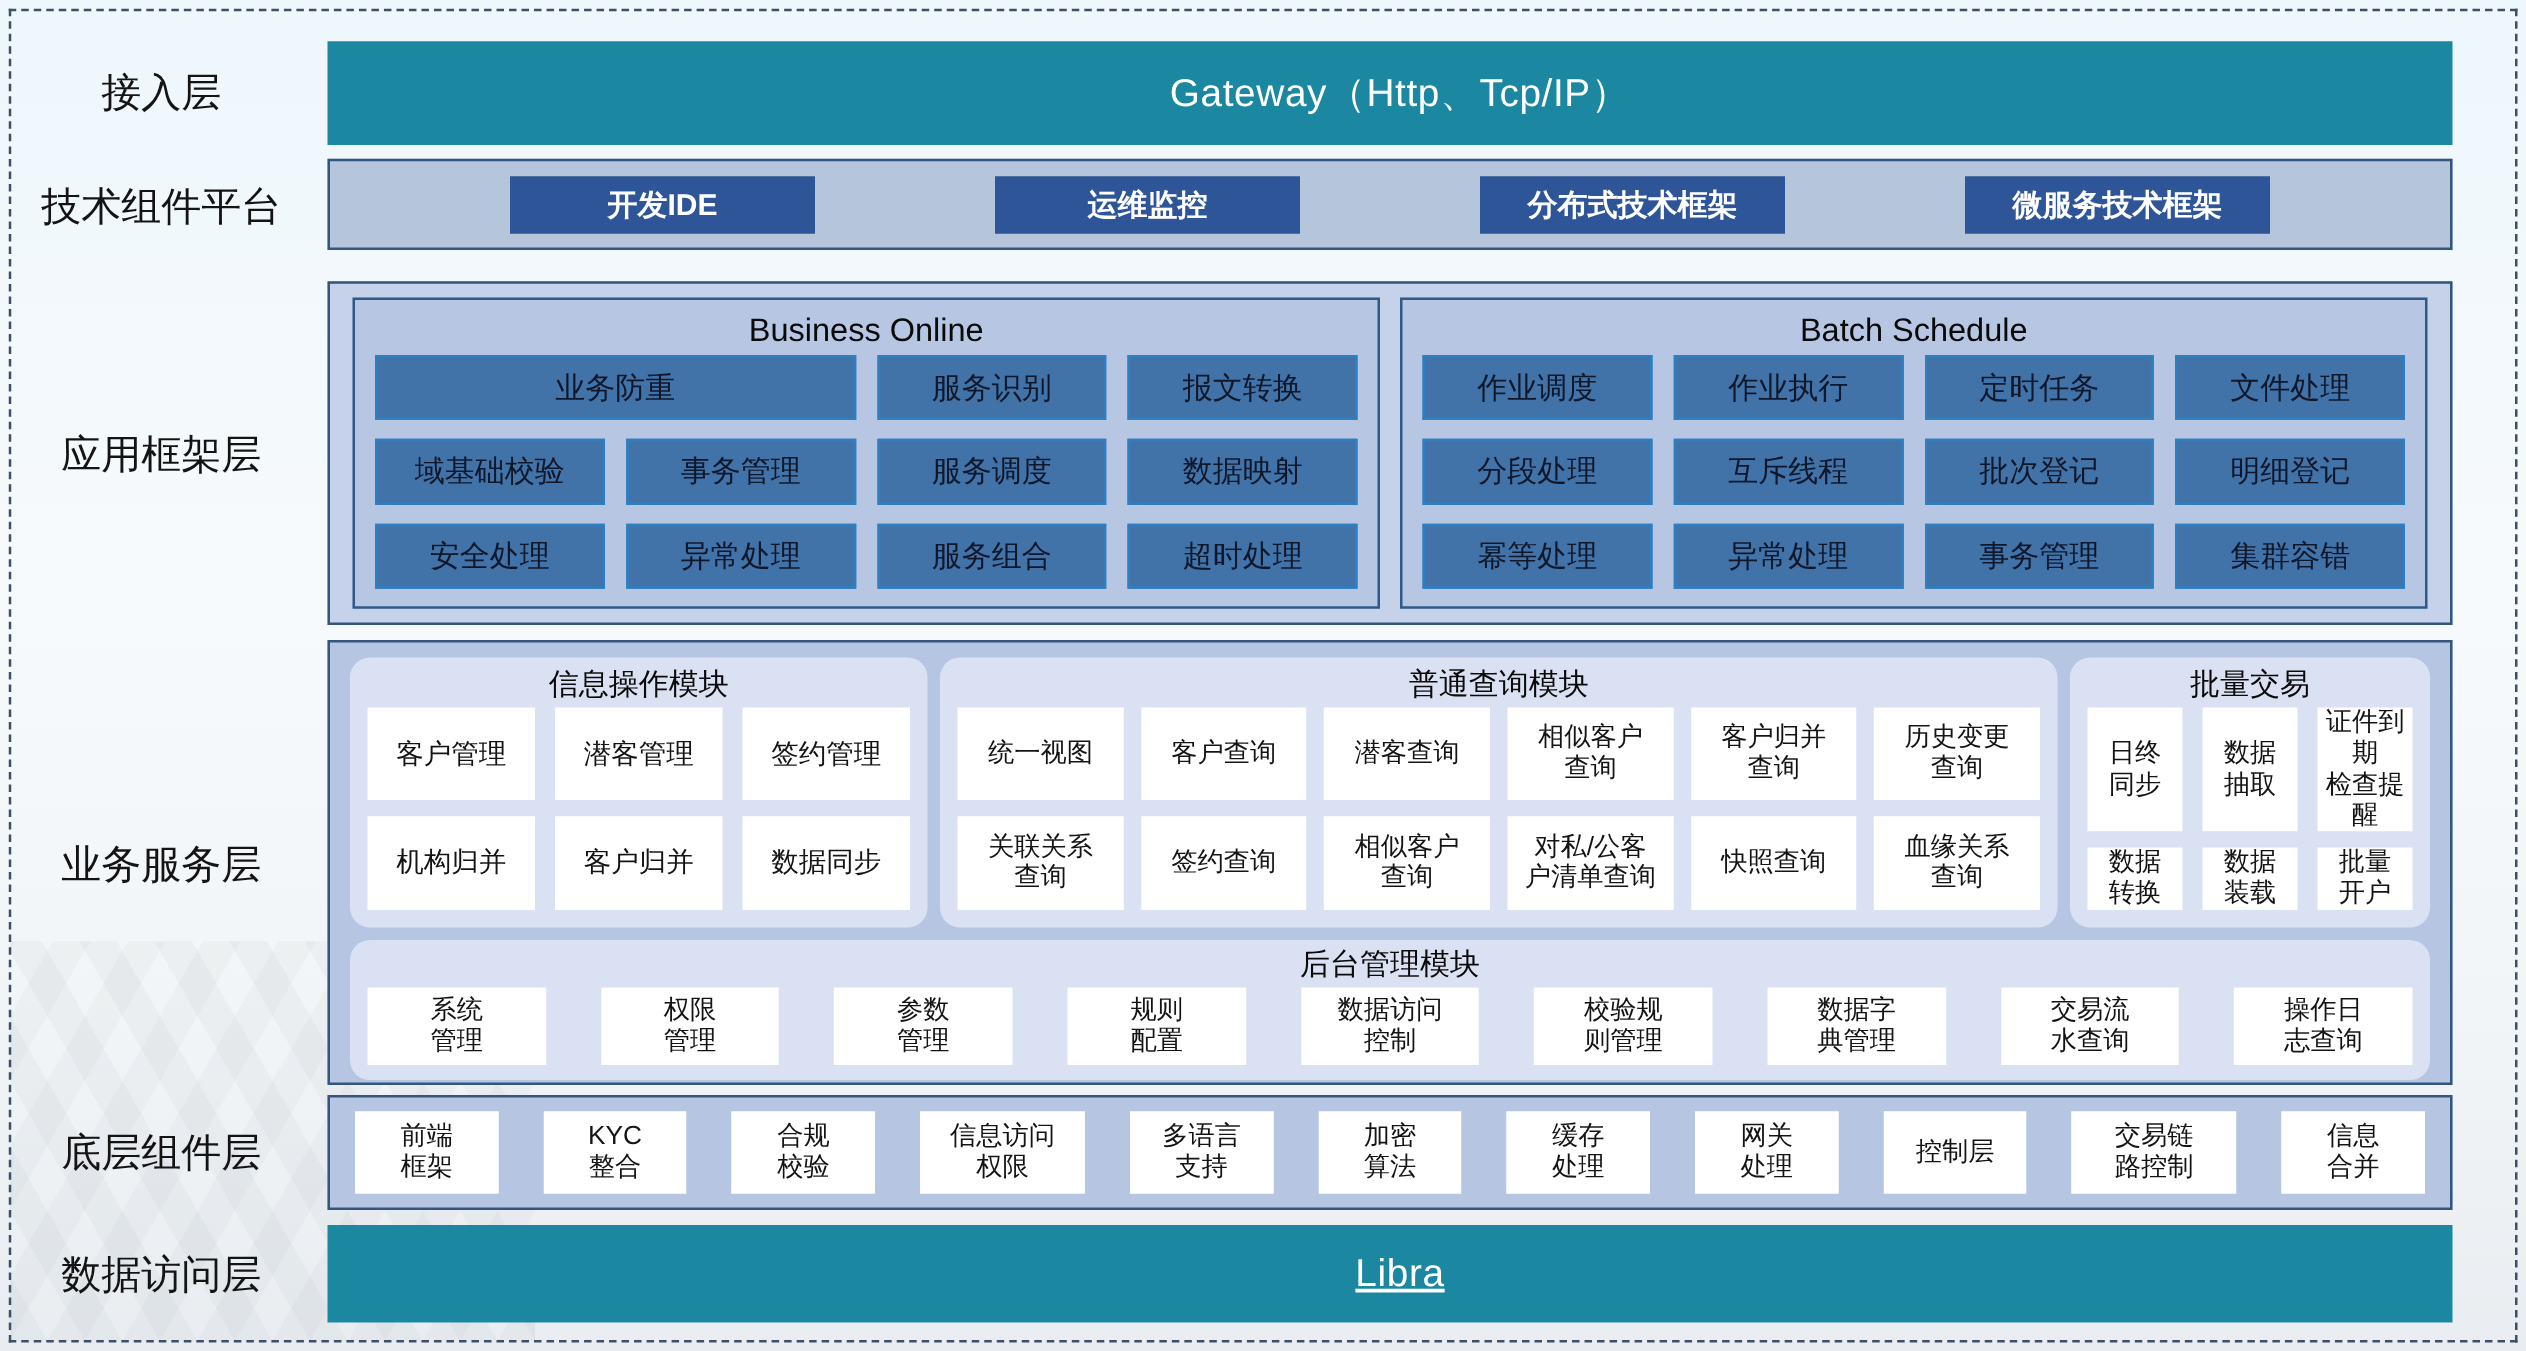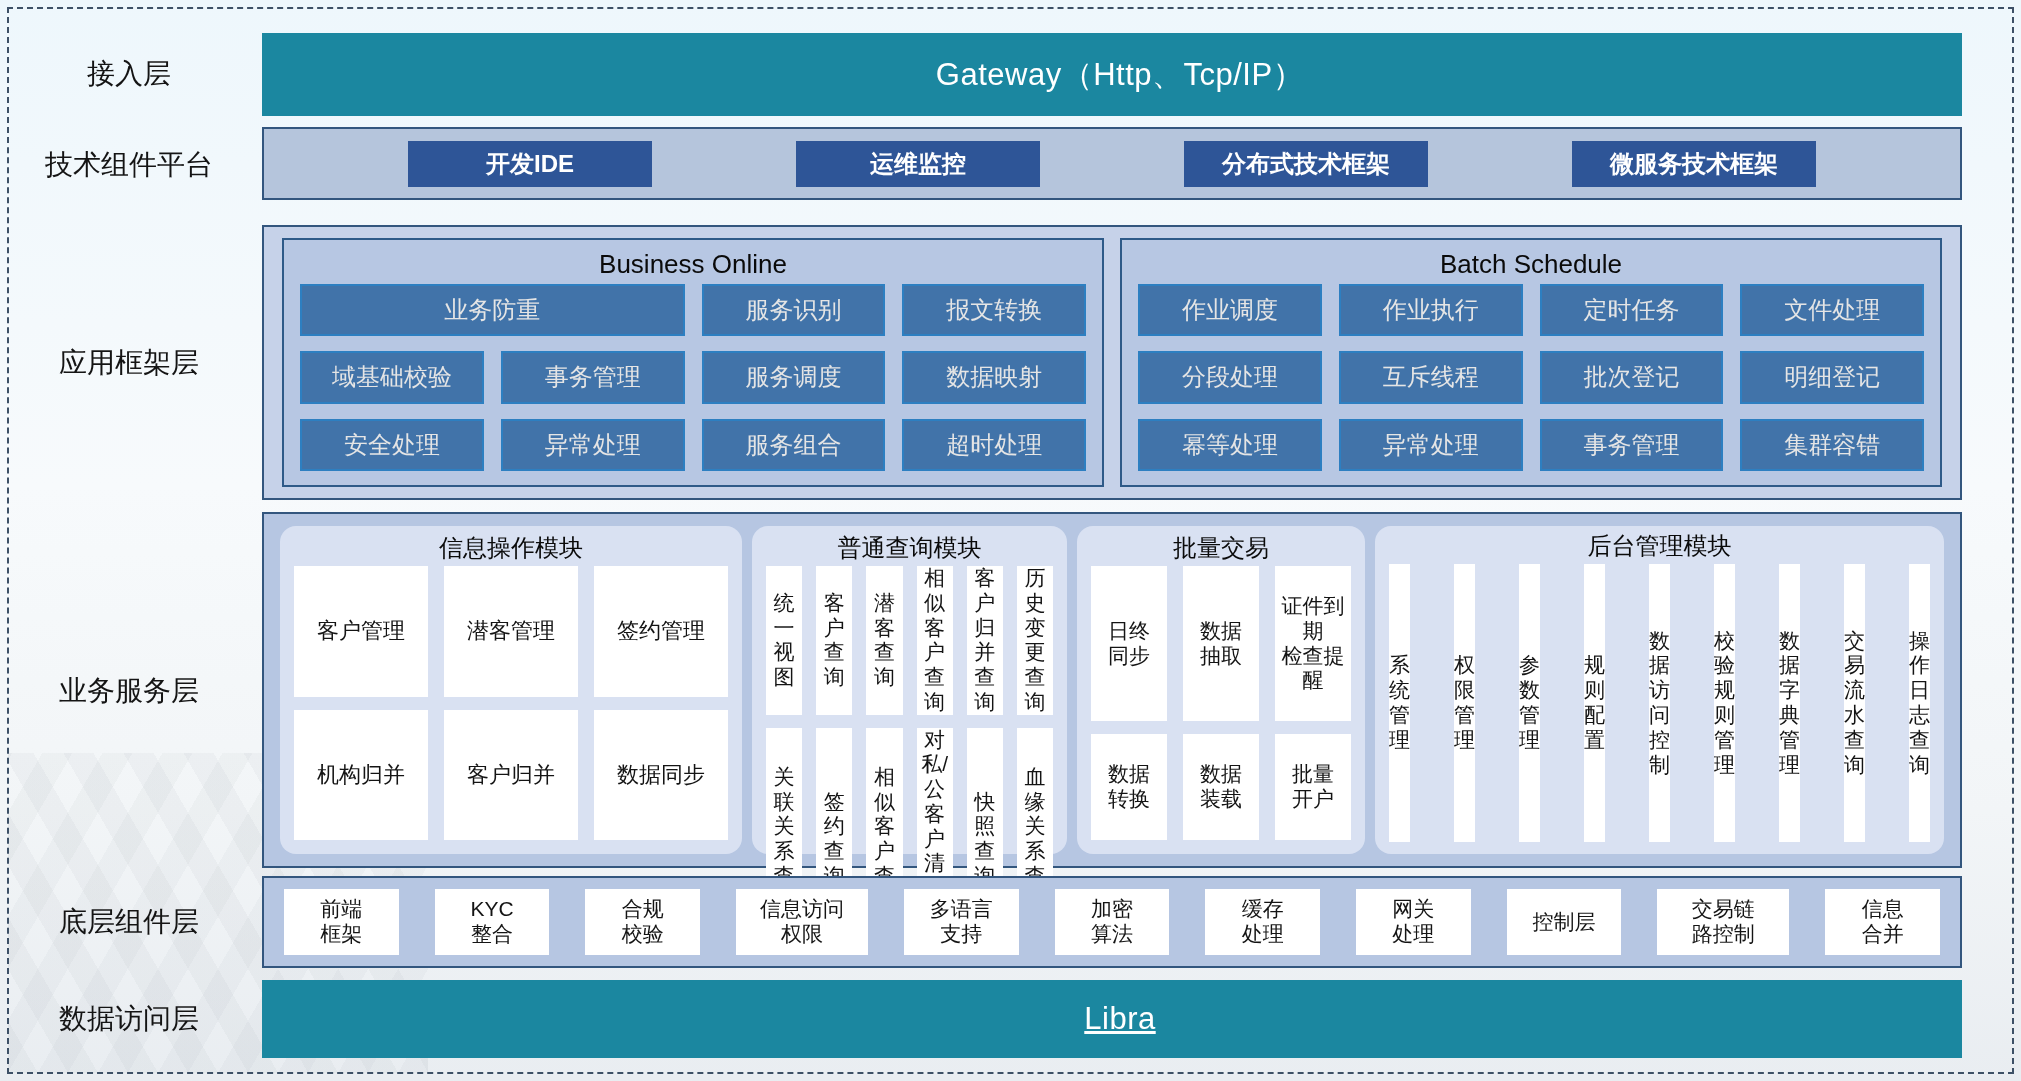--- a/index.html
+++ b/index.html
@@ -12,21 +12,21 @@
     position:absolute;left:8px;bottom:8px;width:420px;height:320px;
     background:
       repeating-linear-gradient(60deg,rgba(150,158,166,0.10) 0 26px,rgba(255,255,255,0) 26px 52px),
       repeating-linear-gradient(-60deg,rgba(150,158,166,0.08) 0 26px,rgba(255,255,255,0) 26px 52px);
     opacity:.8;
   }
   .dashed-frame{position:absolute;inset:7px;border:2px dashed #3d5066;pointer-events:none;}
 
   .layer-label{
     position:absolute;left:4px;width:250px;height:34px;line-height:34px;
-    text-align:center;font-size:28px;color:#141414;white-space:nowrap;
+    text-align:center;font-size:32px;color:#141414;white-space:nowrap;
   }
 
   .content{position:absolute;left:262px;top:0;width:1700px;height:1081px;}
   .row{position:absolute;left:0;width:1700px;box-sizing:border-box;}
 
   .teal-bar{background:#1b87a0;display:flex;align-items:center;justify-content:center;
     color:#ffffff;font-size:31px;letter-spacing:.5px;padding-left:16px;}
   .gateway-bar{top:33px;height:83px;}
   .libra-bar{top:980px;height:78px;text-decoration:underline;}
 
@@ -34,26 +34,26 @@
     display:flex;align-items:center;justify-content:space-evenly;}
   .navy-btn{width:244px;height:46px;background:#2e5597;color:#fff;font-size:24px;
     display:flex;align-items:center;justify-content:center;white-space:nowrap;font-weight:bold;}
 
   .app-panel{top:225px;height:275px;background:#c6d2e9;border:2px solid #33567e;
     display:flex;gap:16px;padding:11px 18px;}
   .sub-panel{flex:1;background:#b7c7e3;border:2px solid #2e5a88;box-sizing:border-box;
     display:flex;flex-direction:column;padding:4px 16px 14px;}
   .sub-title{text-align:center;font-size:26px;color:#0a0a0a;height:40px;line-height:40px;}
   .grid4{flex:1;display:grid;grid-template-columns:repeat(4,1fr);gap:15px 17px;}
-  .steel-btn{background:#4173a9;border:2px solid #2d7fc1;color:#e5e5e5;font-size:24px;
+  .steel-btn{background:#4173a9;border:2px solid #2d7fc1;color:#0f172a;font-size:24px;
     display:flex;align-items:center;justify-content:center;white-space:nowrap;box-sizing:border-box;}
   .span2{grid-column:1/3;}
 
   .service-panel{top:512px;height:356px;background:#b6c6e2;border:2px solid #33567e;
-    display:flex;flex-direction:row;gap:10px;padding:12px 16px;}
+    display:flex;flex-direction:column;gap:10px;padding:12px 16px;}
   .service-top{flex:1;display:flex;gap:10px;}
   .module{background:#d9e1f2;border-radius:16px;box-sizing:border-box;
     display:flex;flex-direction:column;padding:4px 14px 14px;}
   .module-title{text-align:center;font-size:24px;color:#0a0a0a;height:36px;line-height:36px;}
   .mod-info{flex:0 0 462px;}
   .mod-query{flex:1;}
   .mod-trade{flex:0 0 288px;}
   .grid3{flex:1;display:grid;grid-template-columns:repeat(3,1fr);gap:13px 16px;}
   .grid6{flex:1;display:grid;grid-template-columns:repeat(6,1fr);gap:13px 14px;}
   .white-btn{background:#ffffff;color:#141414;display:flex;align-items:center;justify-content:center;

